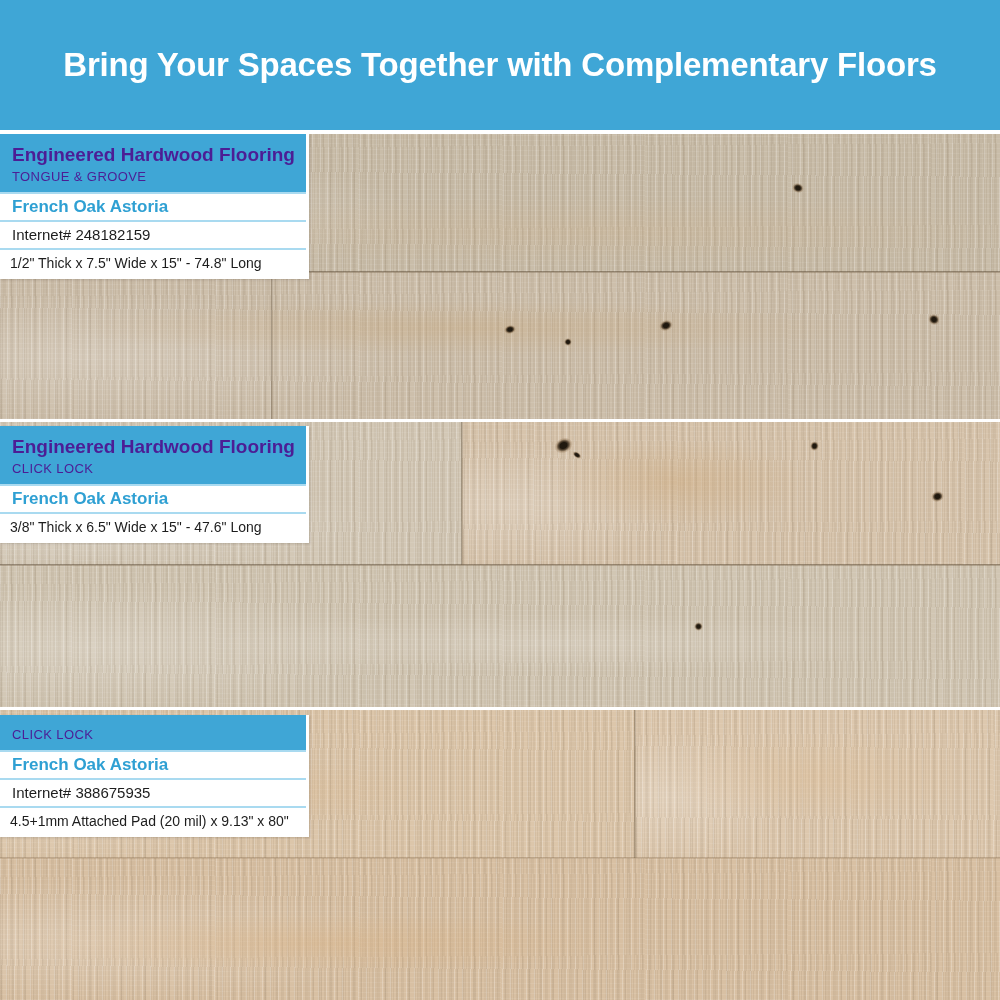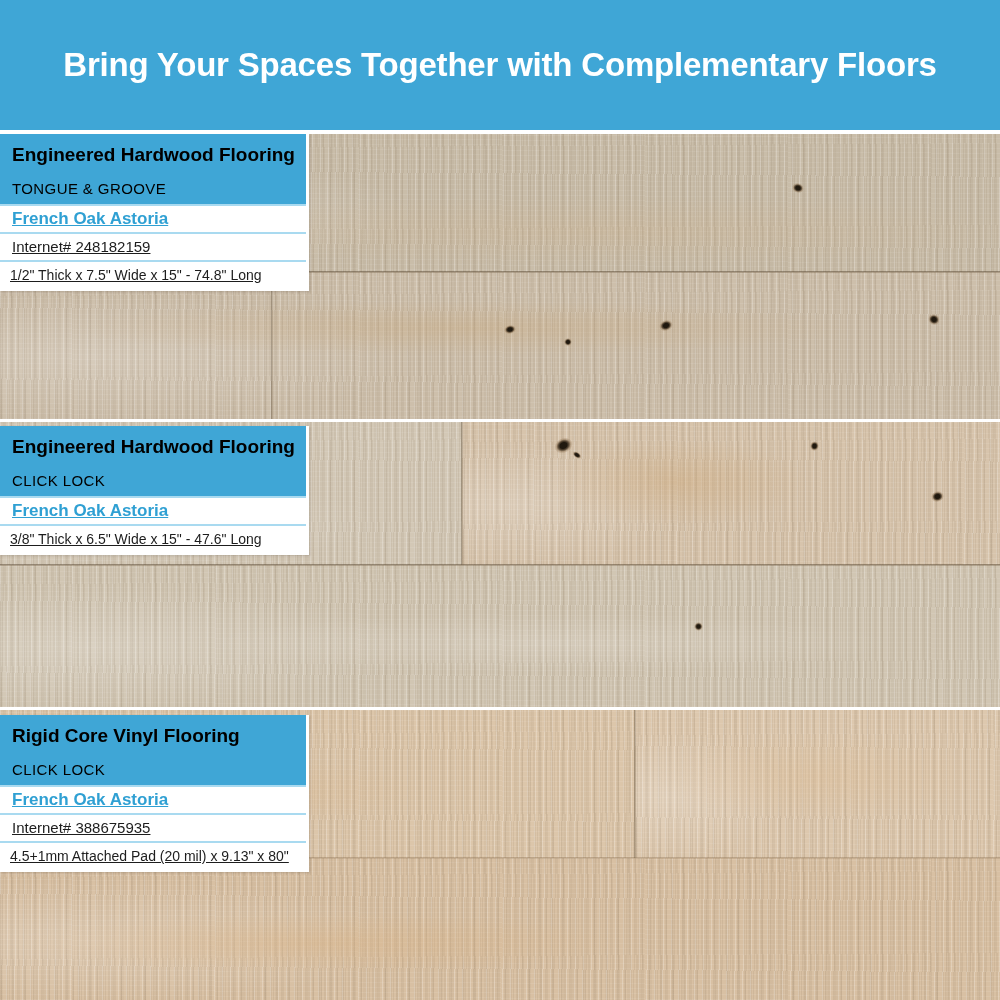--- a/index.html
+++ b/index.html
@@ -57,26 +57,26 @@
     border-radius:55% 45% 62% 38% / 48% 64% 36% 52%;
     background:radial-gradient(closest-side, #20190f 0 38%, rgba(70,54,35,.85) 58%, rgba(133,105,72,.38) 78%, rgba(133,105,72,0) 100%);
   }
 
   
   .label-card{
     position:absolute;left:0;width:306px;
     border-right:3px solid #ffffff;border-bottom:3px solid #ffffff;
     box-shadow:1px 1px 2px rgba(60,50,40,.18);
   }
-  .card-head{background:#3fa6d6;color:#000000;padding:9px 12px 8px;}
+  .card-head{background:#3fa6d6;color:#4c1d95;padding:9px 12px 8px;}
   .card-head .cat{font-size:19px;font-weight:bold;line-height:23px;white-space:nowrap;}
-  .card-head .sub{font-size:15px;line-height:15px;margin-top:15px;letter-spacing:.4px;}
+  .card-head .sub{font-size:13px;line-height:15px;margin-top:3px;letter-spacing:.4px;}
   .row{
     background:#ffffff;border-top:2px solid #a9daf0;color:#1d1d1d;
-    font-size:15px;height:26px;line-height:26px;padding:0 12px;white-space:nowrap;text-decoration:underline;
+    font-size:15px;height:26px;line-height:26px;padding:0 12px;white-space:nowrap;
   }
   .row.name{color:#2fa0d3;font-weight:bold;font-size:17px;}
   .row.dims{font-size:14px;padding:0 10px;}
 </style>
 </head>
 <body>
 
 <div id="app">
 
   <div class="banner">
@@ -129,21 +129,20 @@
 
   <section class="floor-section s3">
     <div class="plank s3tl" style="left:0;width:635px;top:0;height:148px"></div>
     <div class="plank s3tr" style="left:635px;width:365px;top:0;height:148px"></div>
     <div class="plank s3b" style="left:0;width:1000px;top:148px;height:142px"></div>
     <div class="seam-h" style="top:147px"></div>
     <div class="seam-v" style="left:634px;top:0;height:148px"></div>
 
     <div class="label-card" style="top:5px">
       <div class="card-head">
-        <div class="cat">Rigid Core Vinyl Flooring</div>
         <div class="sub">CLICK LOCK</div>
       </div>
       <div class="row name">French Oak Astoria</div>
       <div class="row">Internet# 388675935</div>
       <div class="row dims">4.5+1mm Attached Pad (20 mil) x 9.13" x 80"</div>
     </div>
   </section>
 
 </div>
 

